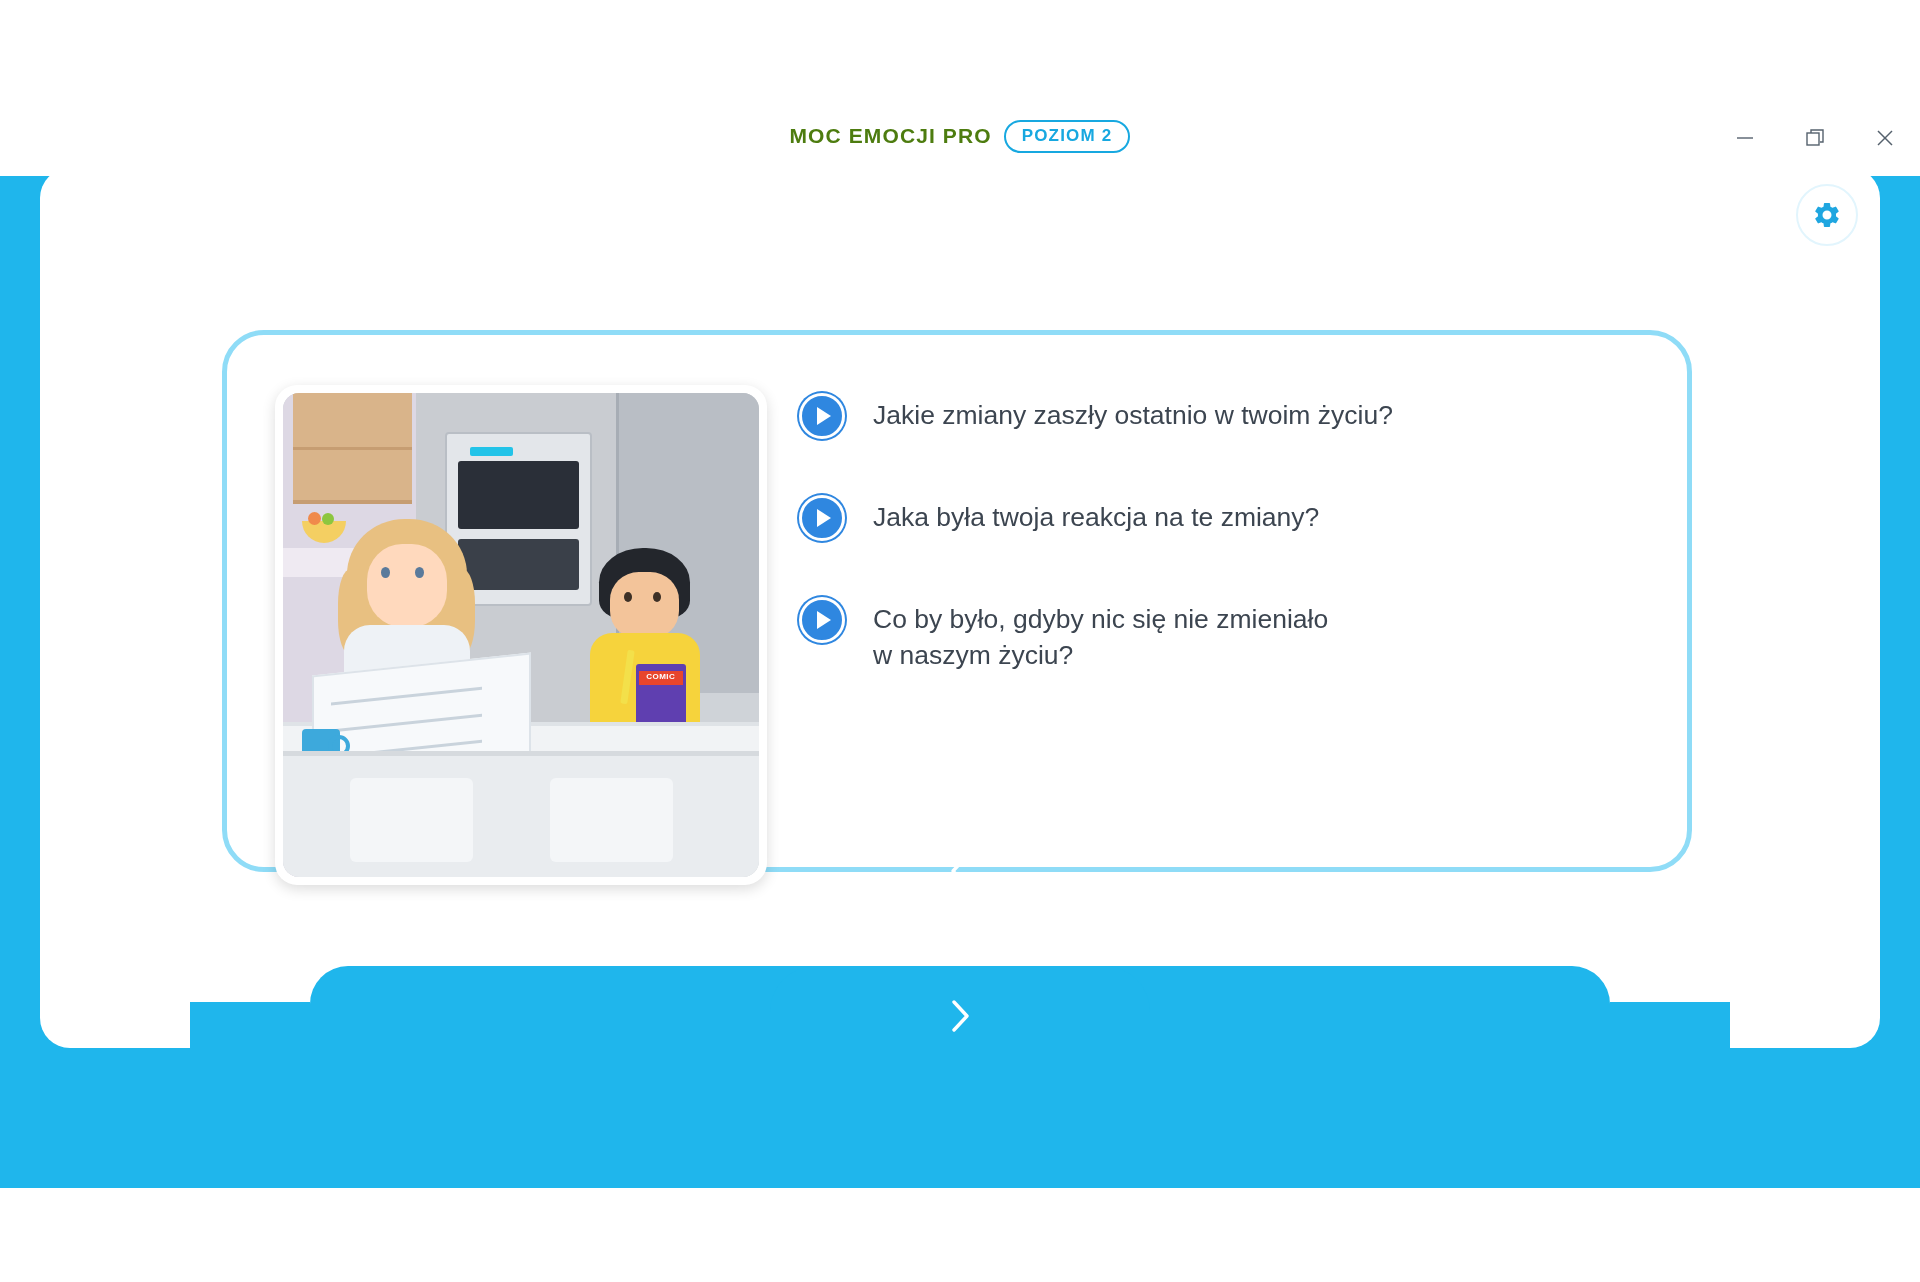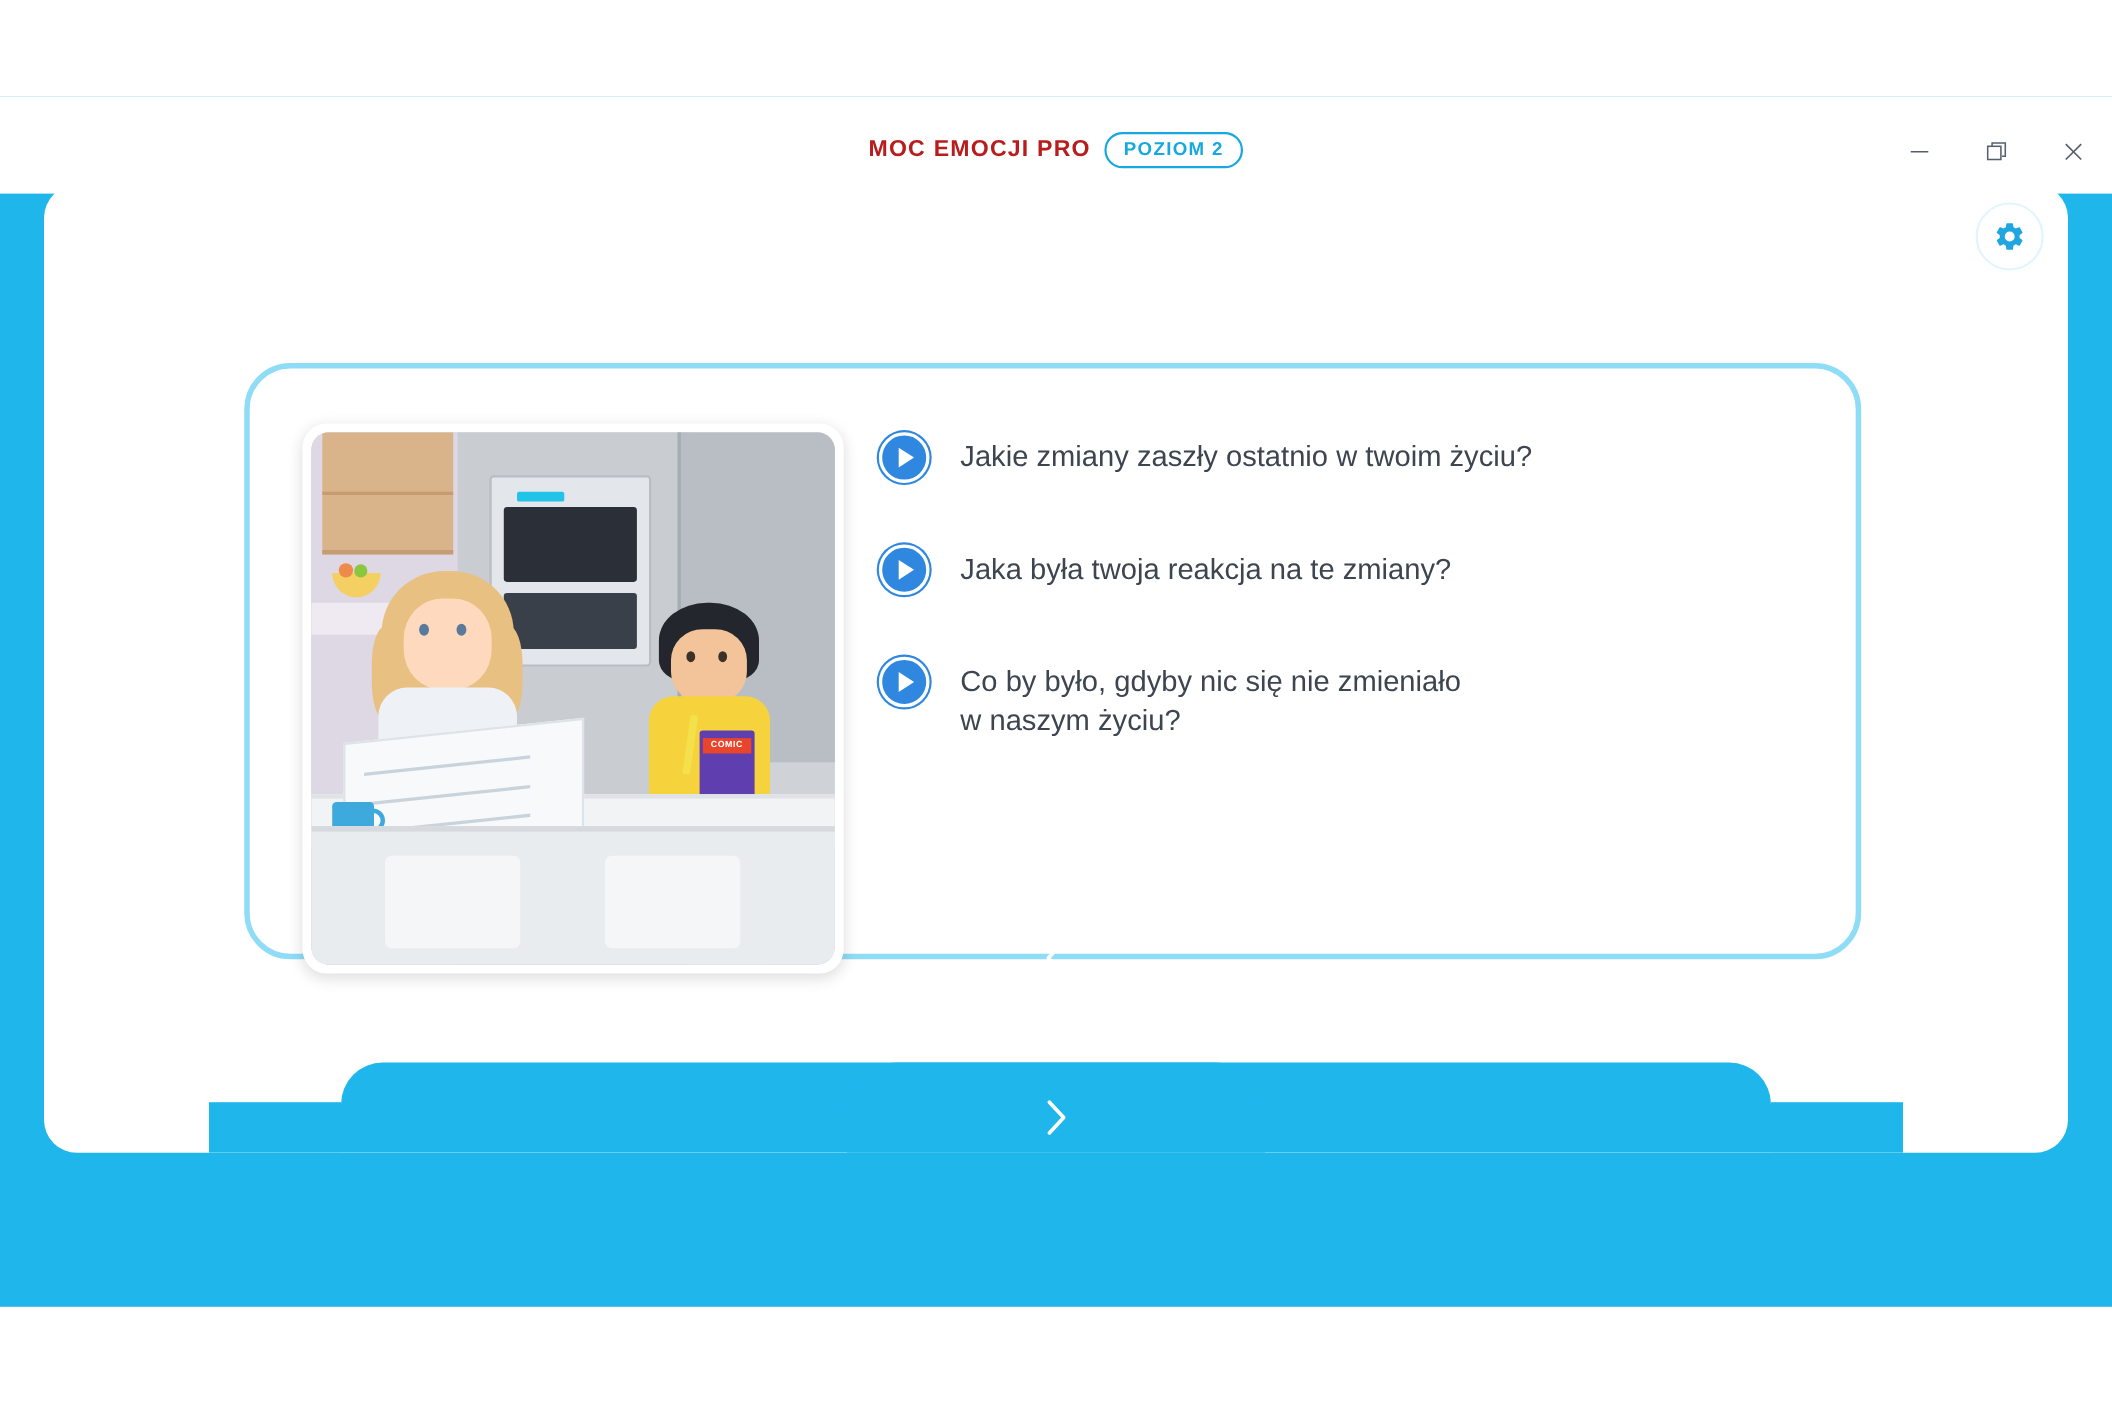--- a/index.html
+++ b/index.html
@@ -21,21 +21,21 @@
     position: absolute; left: 0; top: 0;
     width: 1920px; height: 88px;
     background: #ffffff;
     display: flex; align-items: center; justify-content: center;
   }
   .brand {
     display: flex; align-items: center; gap: 12px;
     transform: translateY(4px);
   }
   .brand-title {
-    color: #b91c1c;
+    color: #4d7c0f;
     font-size: 21px;
     font-weight: bold;
     letter-spacing: 1.1px;
   }
   .brand-badge {
     border: 2px solid #17a8e0;
     color: #17a8e0;
     border-radius: 999px;
     font-size: 17px;
     font-weight: bold;

